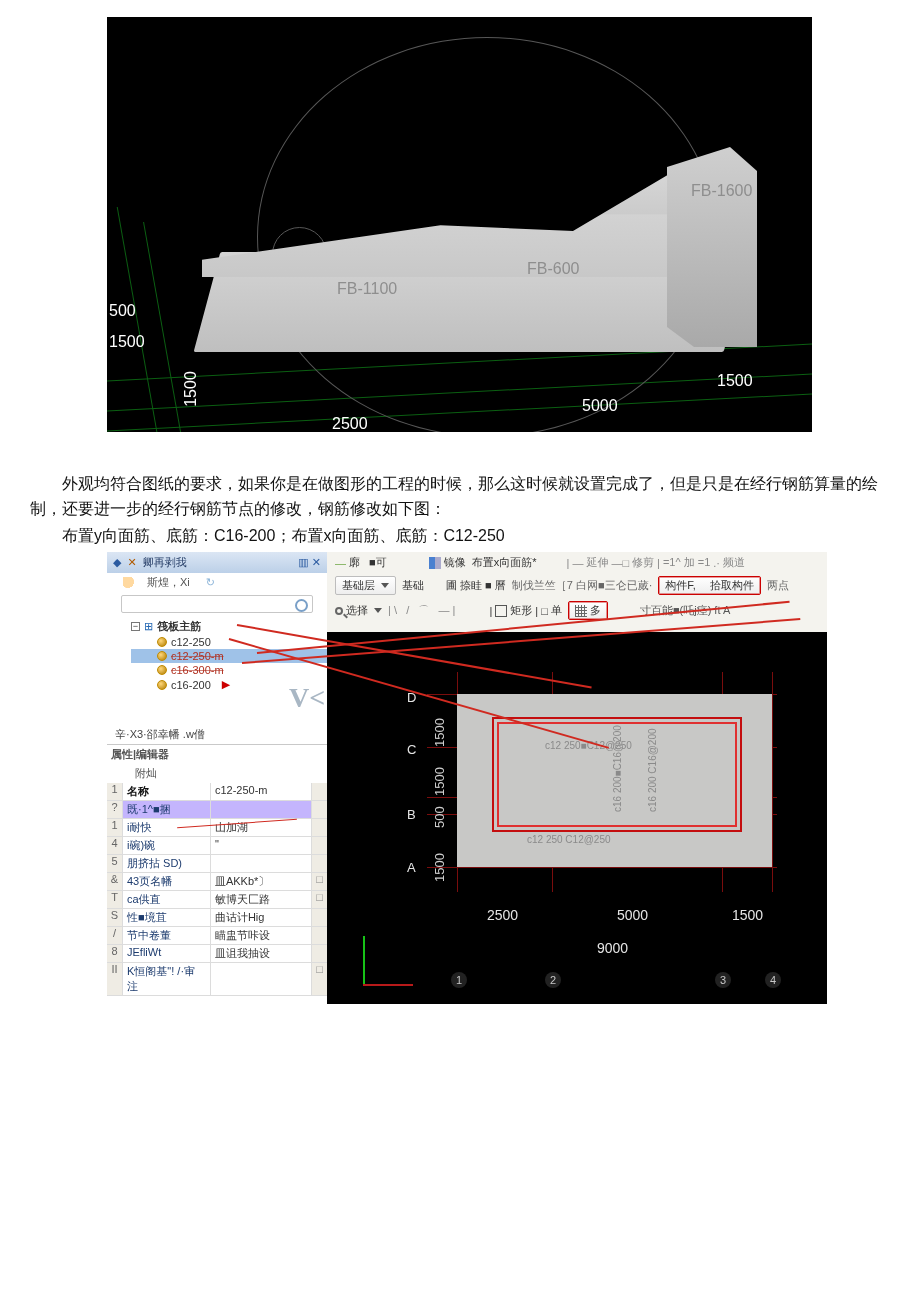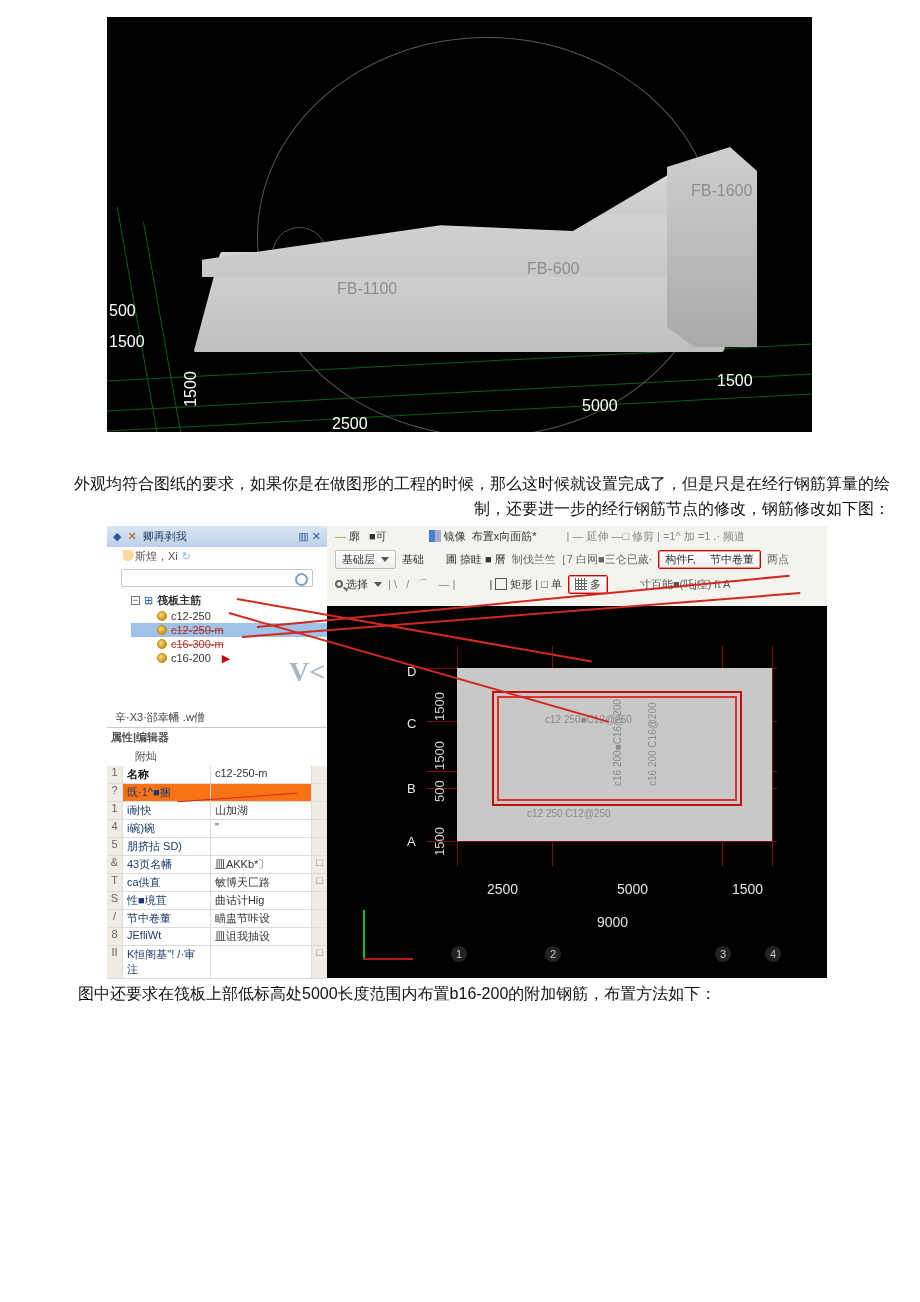--- a/index.html
+++ b/index.html
@@ -12,60 +12,60 @@
   .axis-tick { position: absolute; color: #fff; font-size: 16px; font-family: Arial, sans-serif; }
   .solid { position: absolute; }
   .solid-base { left: 100px; top: 235px; width: 530px; height: 100px; background: linear-gradient(180deg, #d4d4d4, #bfbfbf); transform: skewX(-15deg); border-radius: 2px; }
   .solid-top  { position:absolute; left: 95px; top: 145px; width: 530px; height: 115px; background: linear-gradient(180deg, #d9d9d9 0%, #cbcbcb 45%, #d2d2d2 46%, #c8c8c8 100%); clip-path: polygon(0% 85%, 45% 55%, 70% 60%, 92% 0%, 100% 14%, 100% 100%, 0% 100%); }
   .solid-right { position:absolute; left: 560px; top: 130px; width: 90px; height: 200px; background: linear-gradient(180deg, #cfcfcf, #a9a9a9); clip-path: polygon(0 10%, 70% 0, 100% 12%, 100% 100%, 30% 100%, 0 90%); }
   .circle { position: absolute; border: 1px solid #575757; border-radius: 50%; }
   .fblabel { position: absolute; color: #8e8e8e; font-size: 16px; font-family: Arial, sans-serif; }
 
   
   .para { line-height: 1.55; margin: 0 0 2px 0; }
-  .para.indent { text-indent: 2em; text-align: right; }
+  .para.indent { text-indent: 2em; }
 
   
   .fig2 { width: 720px; height: 452px; margin: 4px 0 0 77px; background: #000; position: relative; font-size: 11px; }
   .f2-toolbar { position: absolute; left: 220px; top: 0; right: 0; height: 80px; background: #f4f3ee; }
   .tb-row { display: flex; align-items: center; gap: 6px; padding: 3px 8px; color: #333; white-space: nowrap; }
   .tb-item { display: inline-flex; align-items: center; gap: 3px; }
   .tb-item.btn { border: 1px solid #bdbdbd; background: linear-gradient(#fff,#eee); padding: 1px 6px; border-radius: 2px; }
   .tb-item.red { border-color: #c00; box-shadow: 0 0 0 1px rgba(200,0,0,.4) inset; }
   .icon { width: 12px; height: 12px; display: inline-block; }
   .icon.grid3  { background: repeating-linear-gradient(90deg,#666 0 1px,transparent 1px 3px),repeating-linear-gradient(0deg,#666 0 1px,transparent 1px 3px); }
   .icon.mag    { border: 2px solid #666; border-radius: 50%; width: 8px; height: 8px; position: relative; }
   .icon.mag:after { content:""; position:absolute; width:5px; height:2px; background:#666; left:6px; top:6px; transform:rotate(45deg); }
   .icon.mirror { background: linear-gradient(90deg,#4a80d0 50%,#aac 50%); }
   .icon.hand   { background: radial-gradient(circle at 40% 40%, #ffd9a0 60%, transparent 61%); }
   .icon.rect   { border: 1px solid #555; }
   .drop { width:0;height:0;border-left:4px solid transparent;border-right:4px solid transparent;border-top:5px solid #555;display:inline-block;margin-left:3px; }
 
   .f2-left { position: absolute; left: 0; top: 0; width: 220px; bottom: 0; background: #fff; }
   .panel-hdr { background: linear-gradient(#dbe6f4,#bcd0e8); padding: 3px 6px; color: #223a64; display:flex; align-items:center; gap:6px; }
-  .subhdr { padding: 2px 6px 2px 16px; color: #555; display:flex; align-items:center; gap:0; }
+  .subhdr { padding: 2px 6px 2px 16px; color: #555; display:flex; align-items:center; gap:12px; }
   .searchrow { padding: 3px 14px; }
   .searchrow .box { border: 1px solid #c7c7c7; border-radius: 2px; height: 18px; position: relative; }
   .searchrow .box:after { content:""; position:absolute; right:4px; top:3px; width:9px;height:9px;border:2px solid #7aa0c8;border-radius:50%; }
   .tree { padding: 2px 0 2px 24px; }
   .tree .node { display:flex; align-items:center; gap:4px; padding:1px 0; color:#333; }
   .tree .node.sel { background:#9fc2e8; }
   .tree .sq { width:9px;height:9px;border:1px solid #777;display:inline-flex;align-items:center;justify-content:center;font-size:9px;line-height:1; }
   .tree .dot { width:10px;height:10px;border-radius:50%;border:1px solid #c08a00;background:radial-gradient(circle at 35% 35%,#ffd77a,#b07c00); }
   .tree .lbl.red { color:#b03020; text-decoration: line-through; text-decoration-color: rgba(176,48,32,0.6); }
   .vmark { position:absolute; left:182px; top:130px; color:#a9b7c4; font-size:28px; font-weight:bold; pointer-events:none; font-family: "Times New Roman", serif;}
-  .divtext { padding: 2px 4px 2px 8px; color:#444; margin-top: 40px; font-size: 11px;}
+  .divtext { padding: 2px 4px 2px 8px; color:#444; margin-top: 31px; font-size: 11px;}
 
   .prop { border-top: 1px solid #c9c9c9; }
   .prop-row { display:flex; border-bottom:1px solid #dcdcdc; }
   .prop-row .c1 { width:16px; text-align:center; color:#666; background:#efece4; border-right:1px solid #dcdcdc; }
   .prop-row .c2 { flex:1.2; padding:1px 4px; color:#1c3b6e; border-right:1px solid #dcdcdc; }
   .prop-row .c3 { flex:1.4; padding:1px 4px; color:#333; }
   .prop-row .c4 { width:16px; text-align:center; color:#888; background:#efece4; border-left:1px solid #dcdcdc; }
-  .prop-row.hl .c2, .prop-row.hl .c3 { background:#f97316; }
+  .prop-row.hl .c2, .prop-row.hl .c3 { background:#c4b5fd; }
   .redstrike { position:absolute; width:120px; height:1px; background:#d02a20; }
 
   .f2-canvas { position:absolute; left:220px; top:80px; right:0; bottom:0; background:#000; }
   .cg-line { position:absolute; background:#7a0d0d; }
   .cg-line.h { height:1px; }
   .cg-line.v { width:1px; }
   .slab { position:absolute; background:#c8c8c6; }
   .slabbox { position:absolute; border:2px solid #c40e0e; }
   .ylabel { position:absolute; color:#cfcfcf; font-size:13px; transform: rotate(-90deg); transform-origin: left top; font-family: Arial,sans-serif; white-space: nowrap;}
   .axlabel { position:absolute; color:#e5e5e5; font-size:14px; font-family:Arial,sans-serif; }
@@ -100,20 +100,21 @@
     <span class="fblabel" style="left:584px;top:165px">FB-1600</span>
     <span class="axis-tick" style="left:2px;top:285px">500</span>
     <span class="axis-tick" style="left:2px;top:316px">1500</span>
     <span class="axis-tick" style="left:66px;top:363px;transform:rotate(-90deg)">1500</span>
     <span class="axis-tick" style="left:225px;top:398px">2500</span>
     <span class="axis-tick" style="left:475px;top:380px">5000</span>
     <span class="axis-tick" style="left:610px;top:355px">1500</span>
   </div>
 
   <p class="para indent">外观均符合图纸的要求，如果你是在做图形的工程的时候，那么这时候就设置完成了，但是只是在经行钢筋算量的绘制，还要进一步的经行钢筋节点的修改，钢筋修改如下图：</p>
+  <p class="para indent">布置y向面筋、底筋：C16-200；布置x向面筋、底筋：C12-250</p>
 
   <div class="fig2">
 
     <div class="f2-toolbar">
       <div class="tb-row">
         <span class="tb-item"><span style="color:#6fa847">—</span><span>廓</span>&nbsp;<span>■可</span></span>
         <span style="width:30px"></span>
         <span class="tb-item">
             <span class="icon mirror"></span>
             <span>镜像</span>
@@ -124,21 +125,21 @@
       </div>
       <div class="tb-row">
         <span class="tb-item btn">
             <span>基础层</span>
             <span class="drop"></span>
           </span>
         <span class="tb-item">基础</span>
         <span style="width:10px"></span>
         <span class="tb-item">圃 捺眭 ■ 曆</span>
         <span class="tb-item" style="color:#666">制伐兰竺［7 白网■三仑已蒇·</span>
-        <span class="tb-item btn red">构件F, 　节中卷董</span>
+        <span class="tb-item btn red">构件F, 　拾取构件</span>
         <span class="tb-item" style="color:#666">两点</span>
       </div>
       <div class="tb-row">
         <span class="tb-item">
             <span class="icon mag"></span>
             <span>选择</span>
             <span class="drop"></span>
           </span>
         <span style="color:#888">| \ &nbsp; / &nbsp; ⌒ &nbsp; — |</span>
         <span style="width:22px"></span>
@@ -313,15 +314,14 @@
           <div class="x"></div>
         </div>
     </div>
 
     <div class="redline" style="left:130px;top:72px;width:360px;transform:rotate(10deg)"></div>
     <div class="redline" style="left:122px;top:86px;width:395px;transform:rotate(16deg)"></div>
     <div class="redline" style="left:150px;top:100px;width:535px;transform:rotate(-5.5deg)"></div>
     <div class="redline" style="left:135px;top:110px;width:560px;transform:rotate(-4.5deg)"></div>
   </div>
 
-  <p class="para" style="margin:4px 0 0 48px">图中还要求在筏板上部低标高处5000长度范围内布置b16-200的附加钢筋，布置方法如下：</p>
 
 </div>
 
 </body></html>

